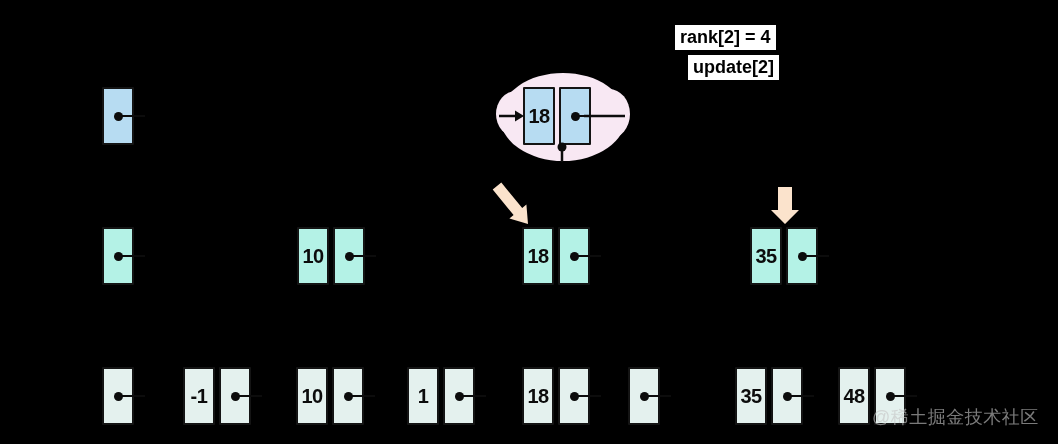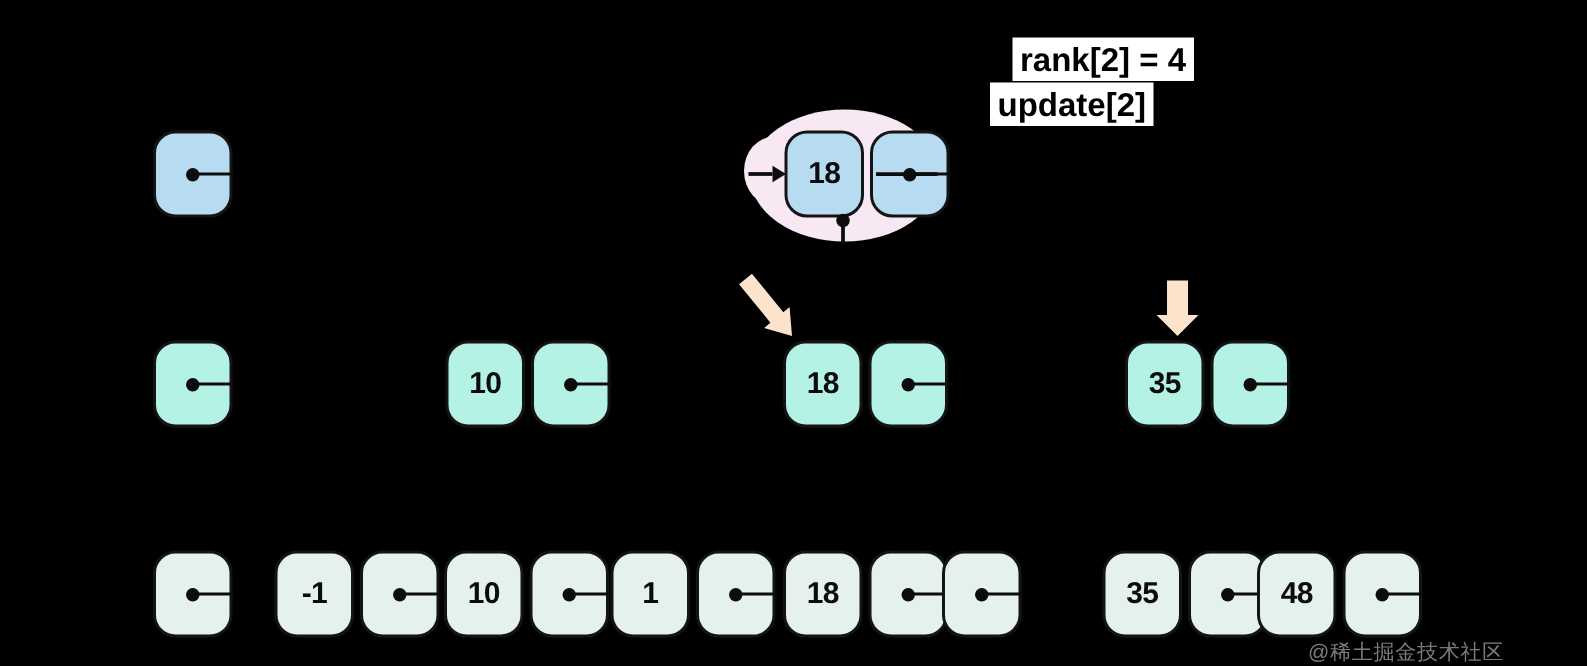--- a/index.html
+++ b/index.html
@@ -14,55 +14,55 @@
     background:var(--cloud,#f8e8f3);border-radius:50%;z-index:1;
   }
   .cloud:before,.cloud:after{
     content:"";position:absolute;background:inherit;border-radius:50%;
   }
   .cloud:before{left:-4px;top:18px;width:40px;height:46px;}
   .cloud:after{right:-4px;top:16px;width:42px;height:50px;}
   
   .node{position:absolute;display:flex;gap:4px;z-index:2;}
   .cell{
-    width:53px;height:58px;box-sizing:border-box;position:relative;
-    border:2px solid var(--border,#111);border-radius:15px;
+    width:32px;height:58px;box-sizing:border-box;position:relative;
+    border:2px solid var(--border,#111);border-radius:1px;
     display:flex;align-items:center;justify-content:center;
   }
   .fill-level2 .cell{background:var(--level2,#b7dcf2);}
   .fill-level1 .cell{background:var(--level1,#b4f2e6);}
   .fill-level0 .cell{background:var(--level0,#e4f1ee);}
   .value-cell{font-weight:bold;font-size:20px;color:var(--ink,#0c0c0c);letter-spacing:-0.5px;}
   .dot{
     position:absolute;left:50%;top:50%;width:9px;height:9px;
     margin-left:-4.5px;margin-top:-4.5px;border-radius:50%;
     background:var(--ink,#0c0c0c);
   }
   .stub{
     position:absolute;left:50%;top:50%;width:27px;height:2.5px;
     margin-top:-1.25px;background:var(--ink,#0c0c0c);
   }
   
   .annotation{
     position:absolute;z-index:4;background:var(--label-bg,#fff);
-    color:var(--label-text,#000);font-weight:bold;font-size:22px;
+    color:var(--label-text,#000);font-weight:bold;font-size:18px;
     line-height:1.15;padding:2px 5px;white-space:nowrap;
   }
   .annotation.rank{left:675px;top:25px;}
-  .annotation.update{left:660px;top:55px;}
+  .annotation.update{left:688px;top:55px;}
   
   .deco{position:absolute;left:0;top:0;z-index:3;pointer-events:none;}
   .peach{fill:var(--arrow,#fbe3cc);}
   .black-line{stroke:var(--ink,#0c0c0c);stroke-width:2.5;}
   .black-fill{fill:var(--ink,#0c0c0c);}
   
   .watermark{
     position:absolute;left:872px;top:405px;z-index:5;
-    font-size:14px;color:var(--watermark,#c6c6c6);opacity:.62;
-    letter-spacing:.5px;white-space:nowrap;margin-top:21px;
+    font-size:18px;color:var(--watermark,#c6c6c6);opacity:.62;
+    letter-spacing:.5px;white-space:nowrap;
   }
 </style>
 </head>
 <body>
 
 <div class="canvas" style="--background: #000000; --level2: #b7dcf2; --level1: #b4f2e6; --level0: #e4f1ee; --border: #141414; --ink: #0c0c0c; --cloud: #f8e8f3; --arrow: #fbe3cc; --label-bg: #ffffff; --label-text: #000000; --watermark: #c6c6c6;">
 
   <div class="cloud"></div>
 
   <div class="annotation rank">rank[2] = 4</div>

